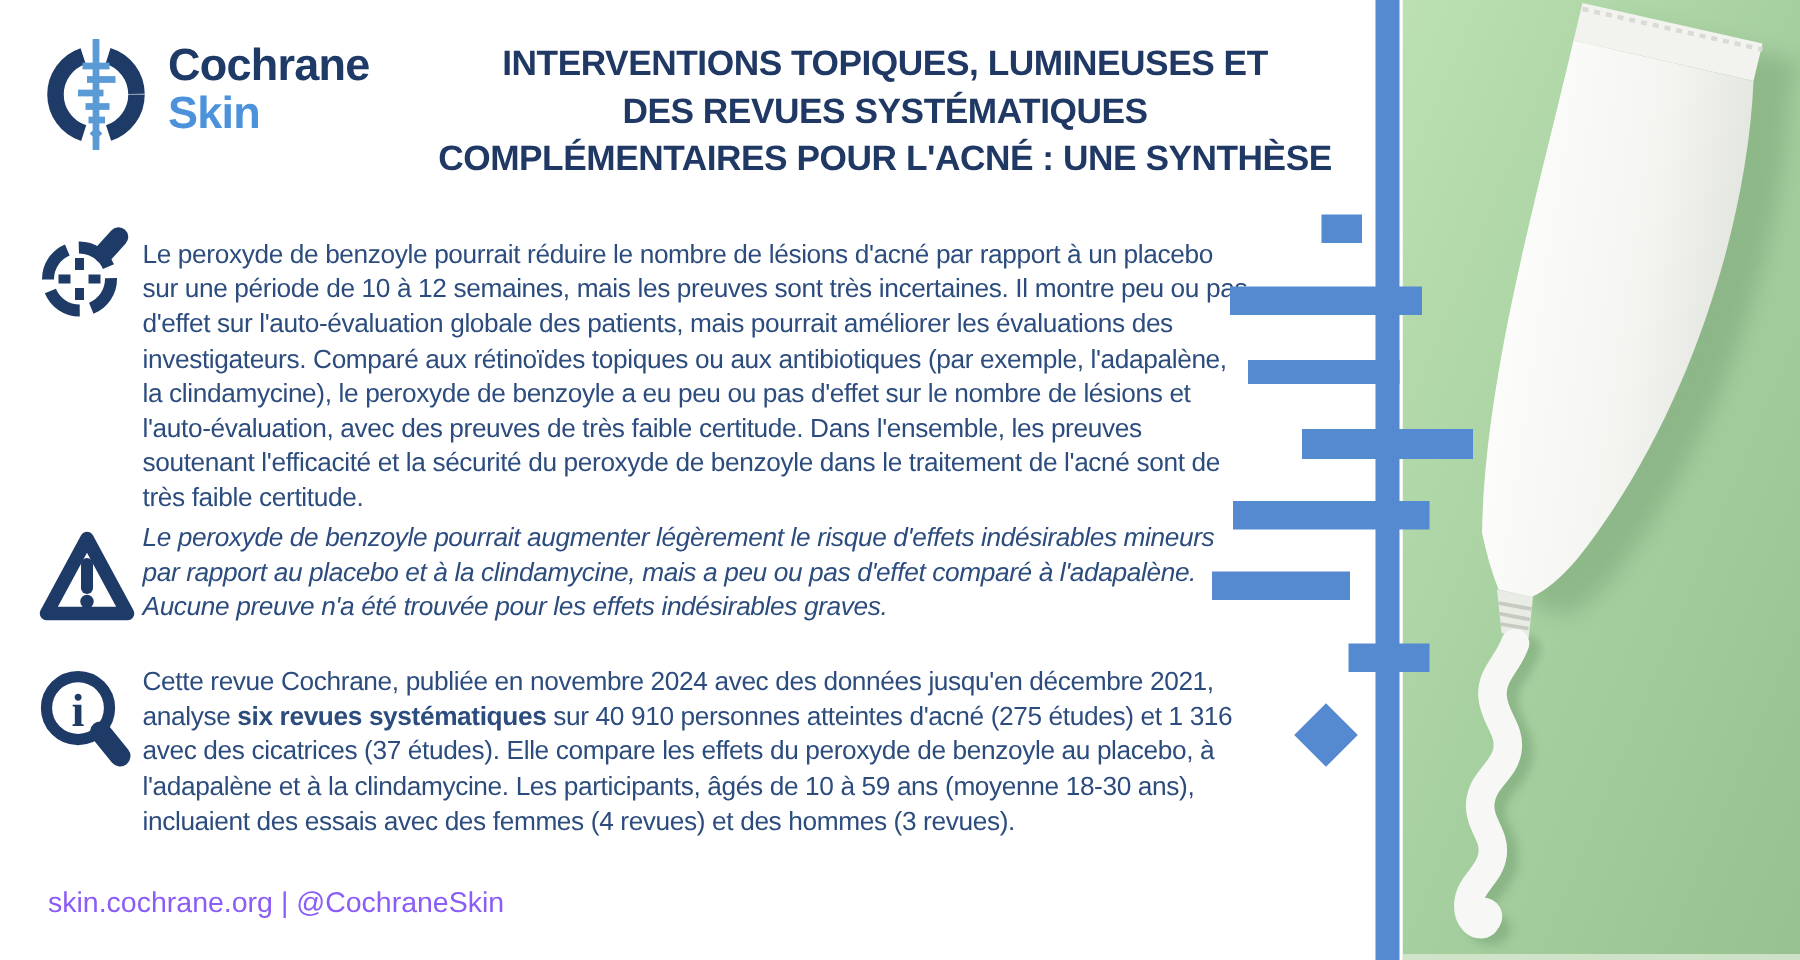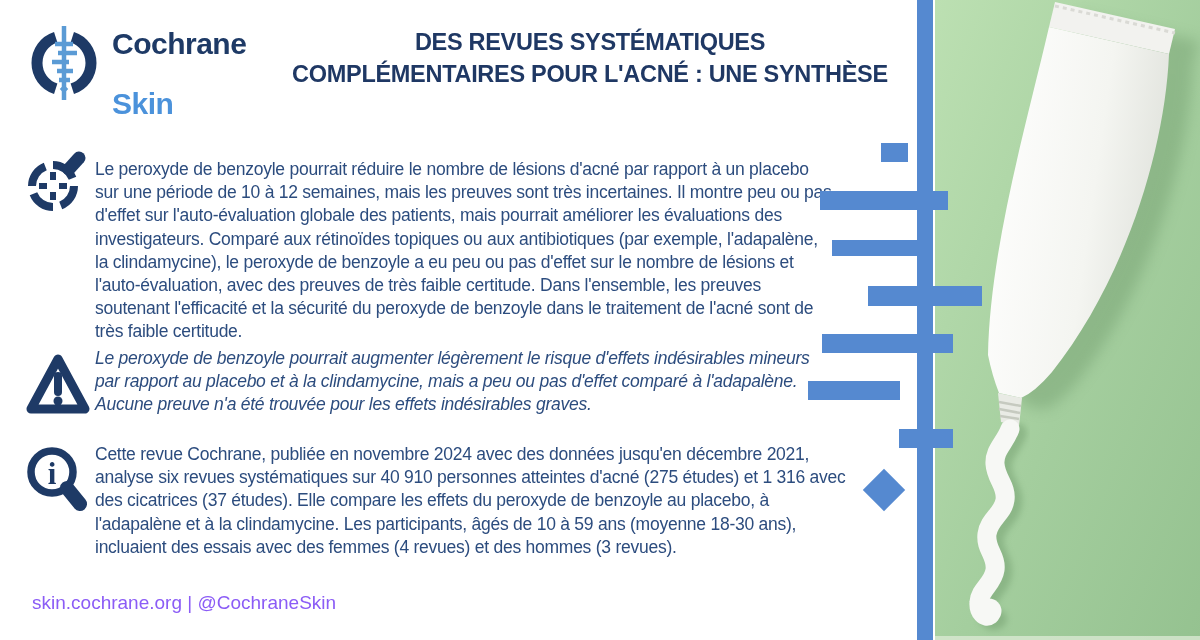--- a/index.html
+++ b/index.html
@@ -3,31 +3,31 @@
 <meta charset="utf-8">
 <style>
   html,body{margin:0;padding:0;background:#ffffff;}
   .canvas{position:relative;width:1200px;height:640px;background:#ffffff;overflow:hidden;
           font-family:"Liberation Sans",sans-serif;}
 
   
   .logo-icon{position:absolute;left:28px;top:22px;}
   .wordmark{position:absolute;left:112px;top:28px;line-height:32px;}
   .brand{font-size:30px;font-weight:bold;color:#1E3A66;letter-spacing:-0.5px;}
-  .unit{font-size:30px;font-weight:bold;color:#4B92DB;letter-spacing:-0.5px;margin-top:28px;}
+  .unit{font-size:30px;font-weight:bold;color:#4B92DB;letter-spacing:-0.5px;}
 
   
   .title{position:absolute;left:250px;top:27px;width:680px;text-align:center;
          color:#1F3864;font-weight:bold;font-size:23.5px;line-height:31.5px;letter-spacing:-0.3px;}
 
   
   .ficon{position:absolute;}
   .ftext{position:absolute;color:#2C4C7E;font-size:17.5px;line-height:23.2px;letter-spacing:-0.25px;}
   .ftext.i2{font-style:italic;}
-  .ftext strong{font-weight:normal;text-align:center;}
+  .ftext strong{font-weight:bold;text-align:center;}
   #t1{left:95px;top:142px;width:737px;margin-top:16px;}
   #t2{left:95px;top:347px;width:742px;}
   #t3{left:95px;top:443px;width:757px;}
 
   
   .footer{position:absolute;left:32px;top:592px;font-size:19px;color:#8b5cf6;letter-spacing:0;}
 
   
   .fp{position:absolute;background:#5589D0;z-index:3;}
   .fp-vline{left:917px;top:0;width:16px;height:640px;}
@@ -122,20 +122,21 @@
       </g>
       <rect x="33" y="64" width="6" height="6" fill="#5B9BD5" transform="rotate(45 36 67)"></rect>
     </svg>
   </div>
   <div class="wordmark">
     <div class="brand">Cochrane</div>
     <div class="unit">Skin</div>
   </div>
 
   <div class="title">
+    <div>INTERVENTIONS TOPIQUES, LUMINEUSES ET</div>
     <div>DES REVUES SYSTÉMATIQUES</div>
     <div>COMPLÉMENTAIRES POUR L'ACNÉ : UNE SYNTHÈSE</div>
   </div>
 
   <div class="ficon" style="left:26px;top:148px;">
     <svg width="62" height="68" viewBox="0 0 62 68">
       <g stroke="#1E3A66" fill="none">
         <circle cx="27" cy="38" r="21" stroke-width="8" pathLength="100" stroke-dasharray="19 6 19 6 19 6 19 6"></circle>
         <line x1="27" y1="24" x2="27" y2="32" stroke-width="6"></line>
         <line x1="27" y1="44" x2="27" y2="52" stroke-width="6"></line>

